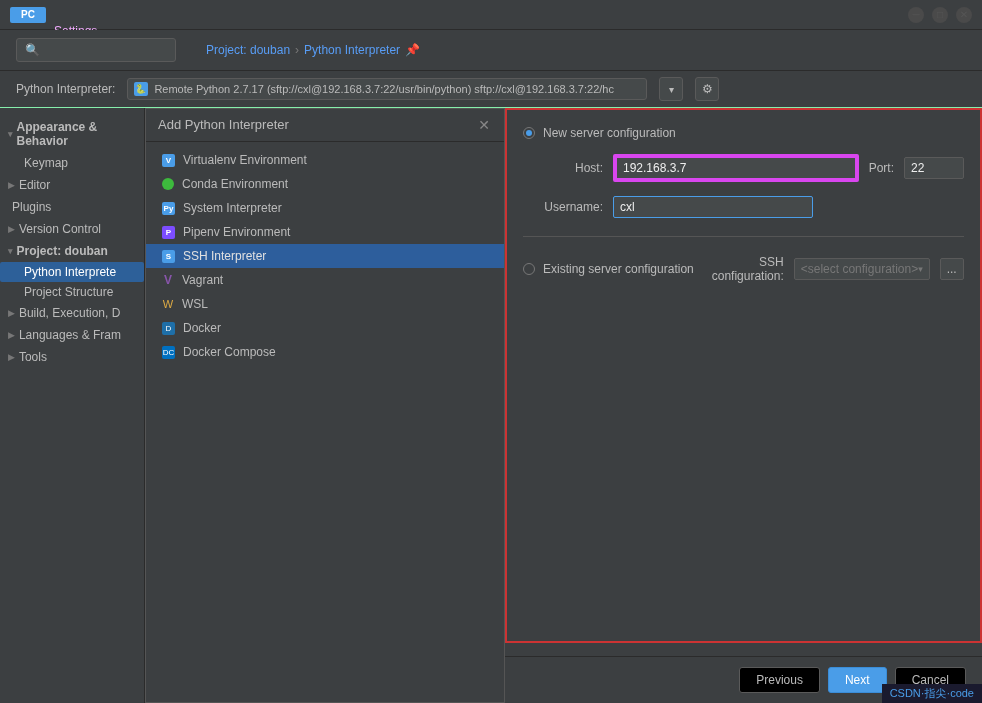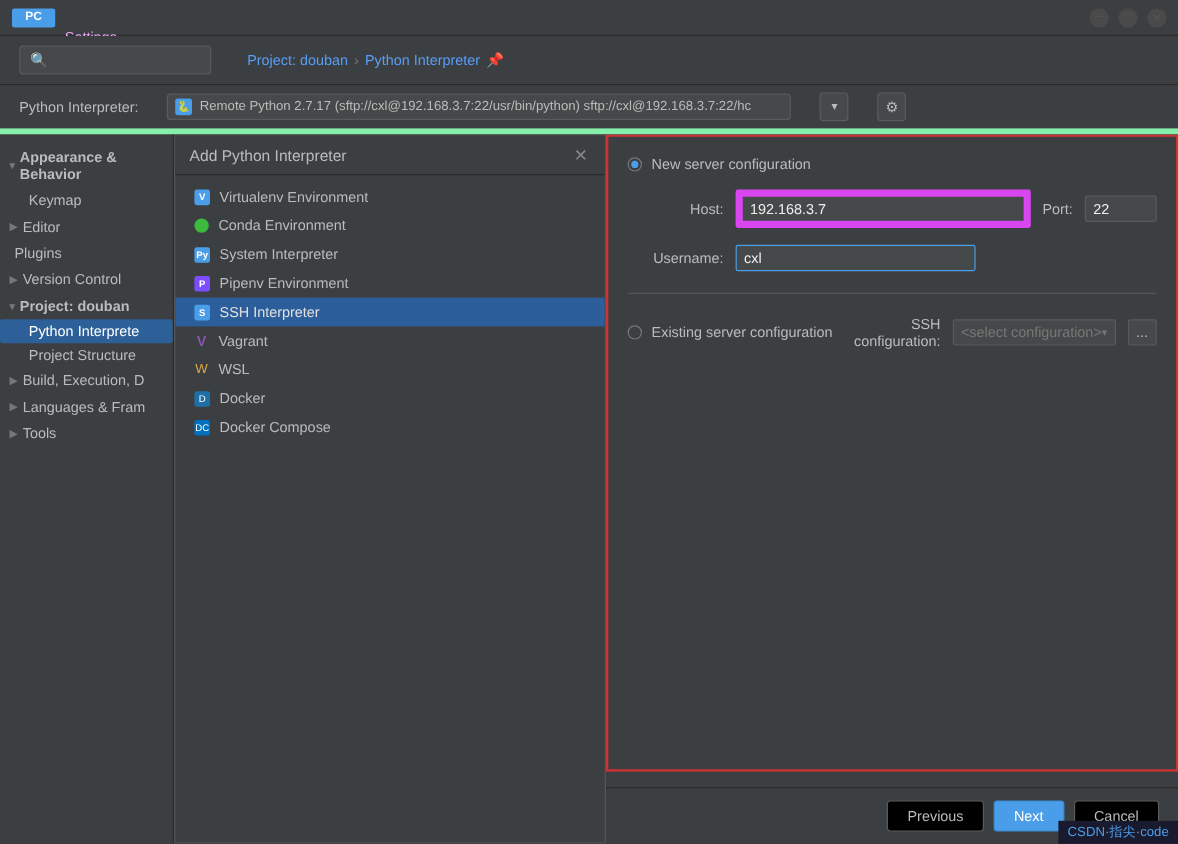--- a/index.html
+++ b/index.html
@@ -91,22 +91,22 @@
       margin-left: 20px;
     }
     .breadcrumb-arrow { color: #777; }
     .breadcrumb-link { color: #589df6; cursor: pointer; }
 
     .python-interpreter-row {
       display: flex;
       align-items: center;
       padding: 6px 16px;
       background: #3c3f41;
-      border-bottom: 5px solid #86efac;
-      gap: 24px;
+      border-bottom: 1px solid #86efac;
+      gap: 12px;
     }
     .python-interpreter-label { color: #bbbbbb; font-size: 12px; white-space: nowrap; }
     .interpreter-dropdown {
       display: flex;
       align-items: center;
       background: #45494a;
       border: 1px solid #5a5a5a;
       border-radius: 3px;
       padding: 3px 6px;
       flex: 1;
@@ -210,21 +210,20 @@
       width: 360px;
       background: #3c3f41;
       border: 1px solid #555;
       display: flex;
       flex-direction: column;
       z-index: 10;
       height: 100%;
     }
     .dialog-title-bar {
       display: flex;
-      align-items: center;
       padding: 8px 12px;
       border-bottom: 1px solid #2b2b2b;
       background: #3c3f41;
     }
     .dialog-title {
       font-size: 13px;
       color: #bbbbbb;
       flex: 1;
     }
     .dialog-close-btn {
@@ -291,21 +290,21 @@
       display: flex;
       align-items: center;
       gap: 10px;
       font-size: 12px;
       color: #bbbbbb;
     }
     .form-label { width: 80px; text-align: right; flex-shrink: 0; }
     .form-input {
       flex: 1;
       background: #45494a;
-      border: 6px solid #d946ef;
+      border: 4px solid #d946ef;
       border-radius: 2px;
       padding: 3px 6px;
       color: #eeeeee;
       font-size: 12px;
       outline: none;
     }
     .form-input.highlighted {
       border: 1px solid #4a9de8;
     }
     .port-input {

